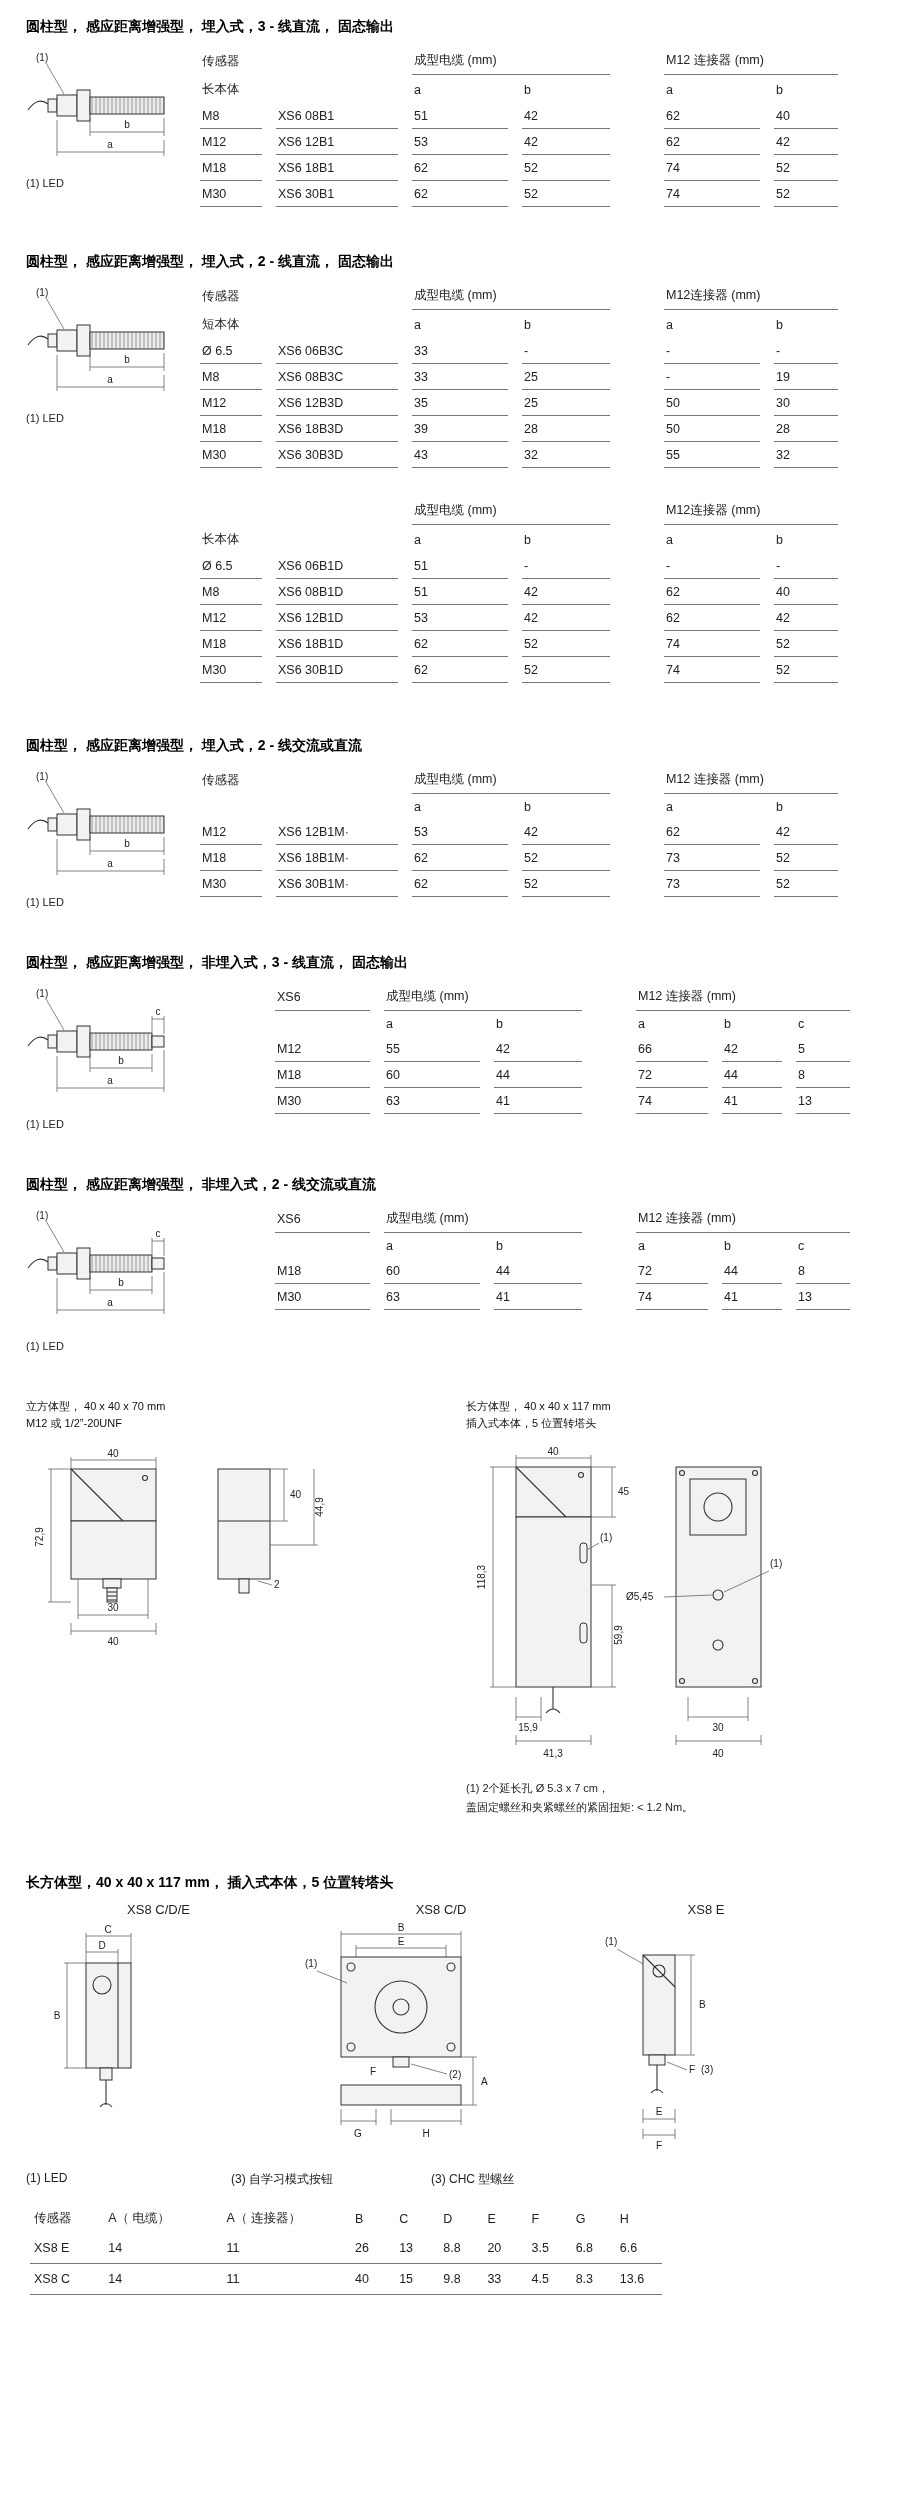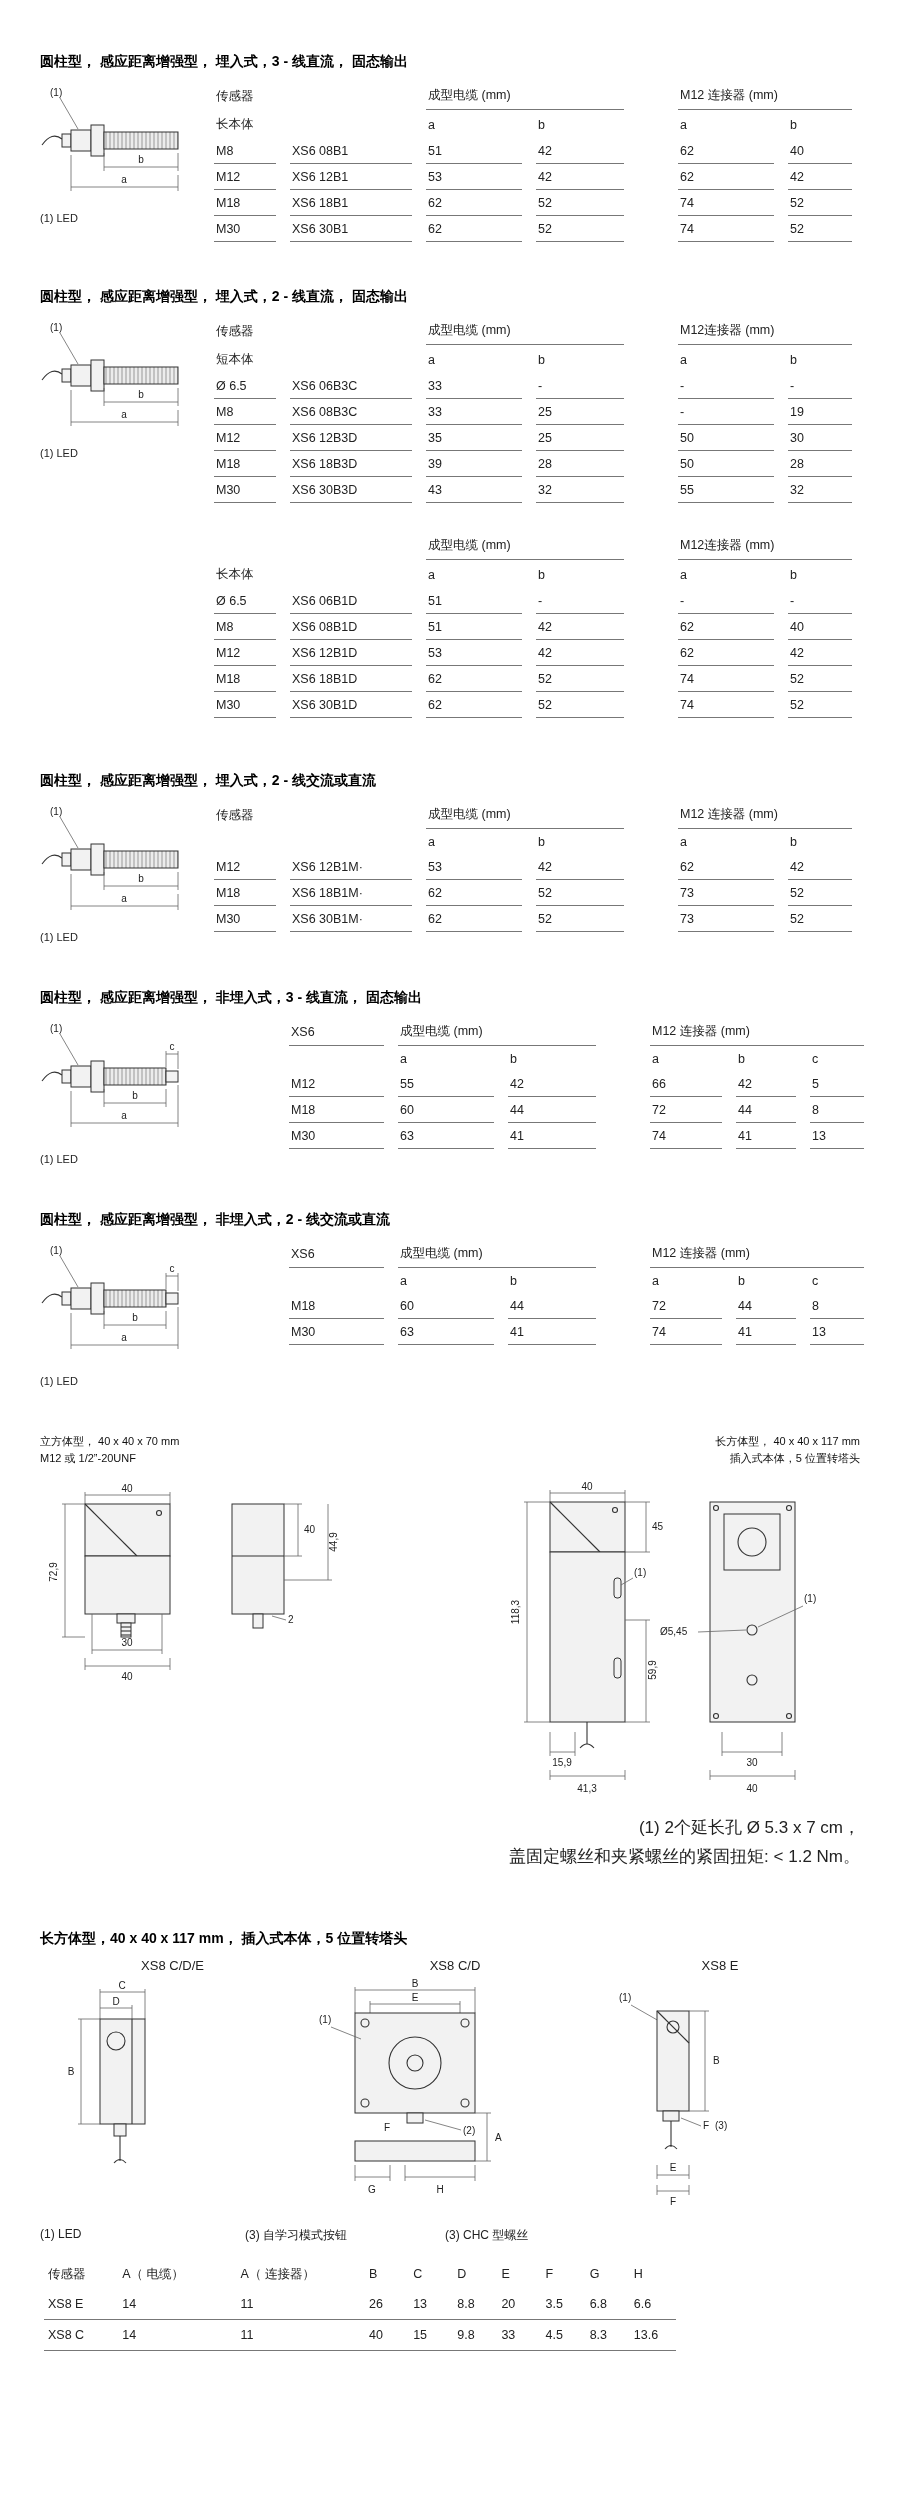--- a/index.html
+++ b/index.html
@@ -1,40 +1,40 @@
 <!DOCTYPE html>
 <html><head>
 <meta charset="utf-8">
 <style>
   *{margin:0;padding:0;box-sizing:border-box;}
   html,body{background:#fff;}
   body{width:900px;min-height:2517px;font-family:"Liberation Sans","DejaVu Sans",sans-serif;color:#111;}
-  .page{padding:18px 40px 30px;margin-top:35px;}
+  .page{padding:18px 26px 30px;}
   .sec{margin-bottom:46px;}
   h2.title{font-size:14px;font-weight:bold;margin-bottom:10px;color:#000;}
   .flexrow{display:flex;align-items:flex-start;}
   .draw{width:160px;flex:0 0 auto;padding-top:4px;}
   .led{font-size:11px;margin-top:8px;color:#222;}
   
   table.dim-table{border-collapse:separate;border-spacing:14px 0;table-layout:fixed;font-size:12.5px;color:#222;}
   table.dim-table th{font-weight:normal;text-align:left;padding:6px 2px 5px;white-space:nowrap;}
   table.dim-table td{border-bottom:1px solid #777;padding:6px 2px 5px;white-space:nowrap;overflow:hidden;}
   table.dim-table th.u{border-bottom:1px solid #777;}
   table.dim-table td.sp,table.dim-table th.sp{border-bottom:none;}
   .t-main{width:666px;}
   .t-nf{width:603px;margin-left:75px;}
   .mt{margin-top:28px;}
   .c-label{width:62px}.c-model{width:122px}.c-num{width:96px}.c-num2{width:88px}.c-gap{width:26px}.c-num3{width:64px}
   .c-flabel{width:95px}.c-fa{width:96px}.c-fb{width:88px}.c-fgap{width:26px}.c-fa2{width:72px}.c-fb2{width:60px}.c-fc{width:54px}
   
   .cols{display:flex;align-items:flex-start;}
   .col-left{width:440px;flex:0 0 auto;}
-  .col-right{flex:1;text-align:right;}
+  .col-right{flex:1;}
   .s6title div{font-size:11px;font-weight:normal;line-height:1.5;}
-  .s6note{font-size:17px;line-height:1.7;margin-top:10px;color:#222;}
+  .s6note{font-size:11px;line-height:1.7;margin-top:10px;color:#222;}
   
   .variants{display:flex;align-items:flex-start;margin-top:4px;}
   .vcol1{width:265px}.vcol2{width:300px}.vcol3{width:230px}
   .vlabel{font-size:13px;margin-bottom:6px;color:#222;text-align:center;}
   .notes{display:flex;font-size:12px;margin:14px 0 16px;color:#222;}
   .notes .n1{width:205px}.notes .n2{width:200px}
   table.xs8{border-collapse:collapse;width:632px;font-size:12.5px;margin-left:4px;color:#222;}
   table.xs8 th{font-weight:normal;text-align:left;padding:6px 4px;white-space:nowrap;}
   table.xs8 td{border-bottom:1px solid #777;padding:8px 4px;white-space:nowrap;}
   .x-sensor{width:74px}.x-acab{width:118px}.x-acon{width:128px}.x-n{width:44px}.x-h{width:46px}

